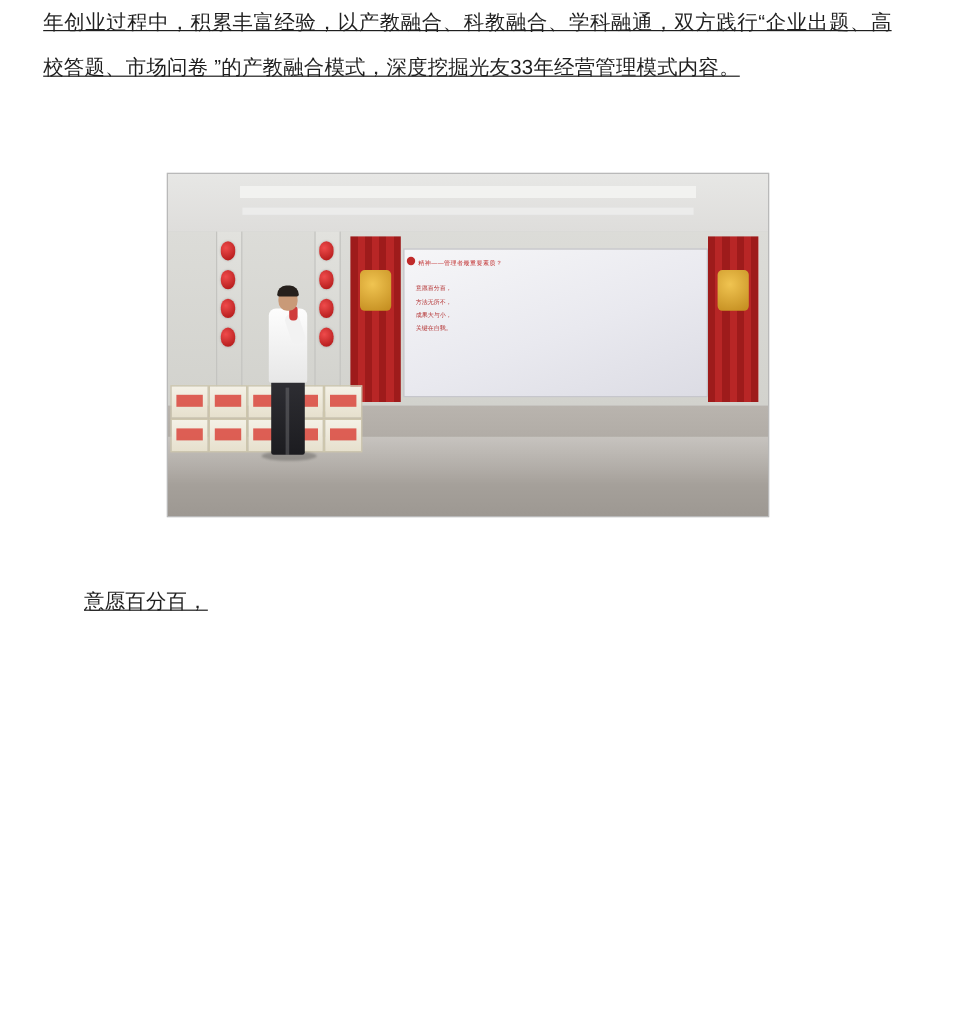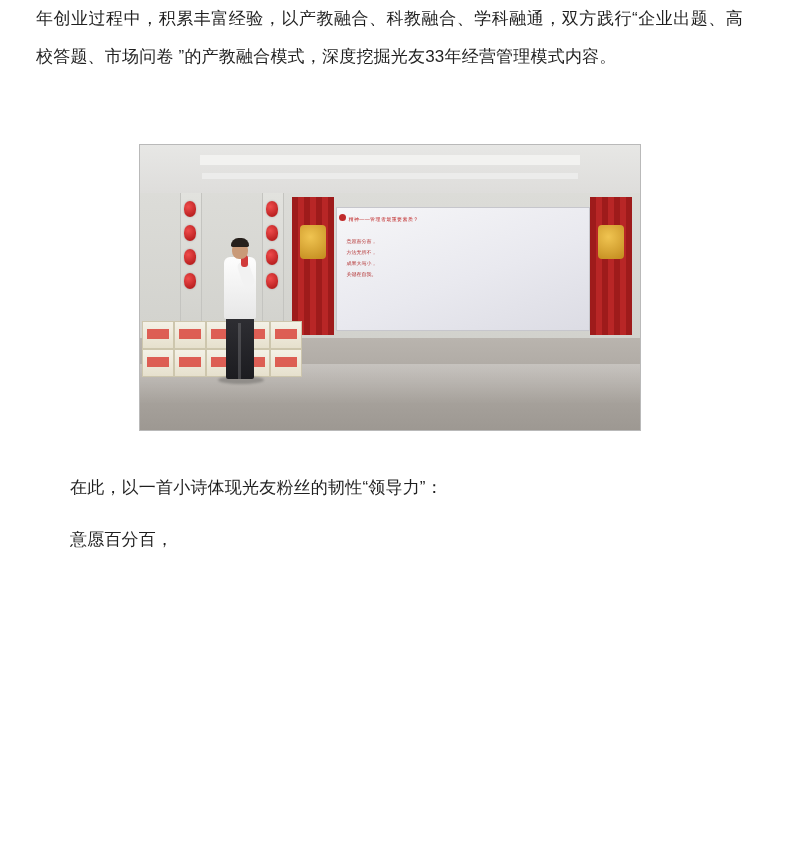--- a/index.html
+++ b/index.html
@@ -25,20 +25,21 @@
     padding: 0 56px 0 36px;
   }
   p.para {
     font-size: 17px;
     line-height: 38px;
     margin: 0;
     color: #1f1f1f;
     text-align: justify;
     letter-spacing: 0.2px;
     word-break: break-all;
+    text-decoration: underline;
   }
   p.indent {
     text-indent: 2em;
   }
   .gap-sm { height: 14px; }
   .gap-md { height: 30px; }
   .gap-lg { height: 38px; }
 
   
   .figure {
@@ -295,20 +296,19 @@
         <div class="speaker-body"></div>
         <div class="speaker-arm"></div>
         <div class="mic"></div>
         <div class="speaker-head"></div>
         <div class="speaker-hair"></div>
       </div>
     </figure>
 
     <div class="gap-lg"></div>
 
-    <p class="para indent">在此，以一首小诗体现光友粉丝的韧性“领导力”：</p>
 
     <div class="gap-sm"></div>
 
     <p class="para indent">意愿百分百，</p>
 
   </div>
 </div>
 
 </body></html>

